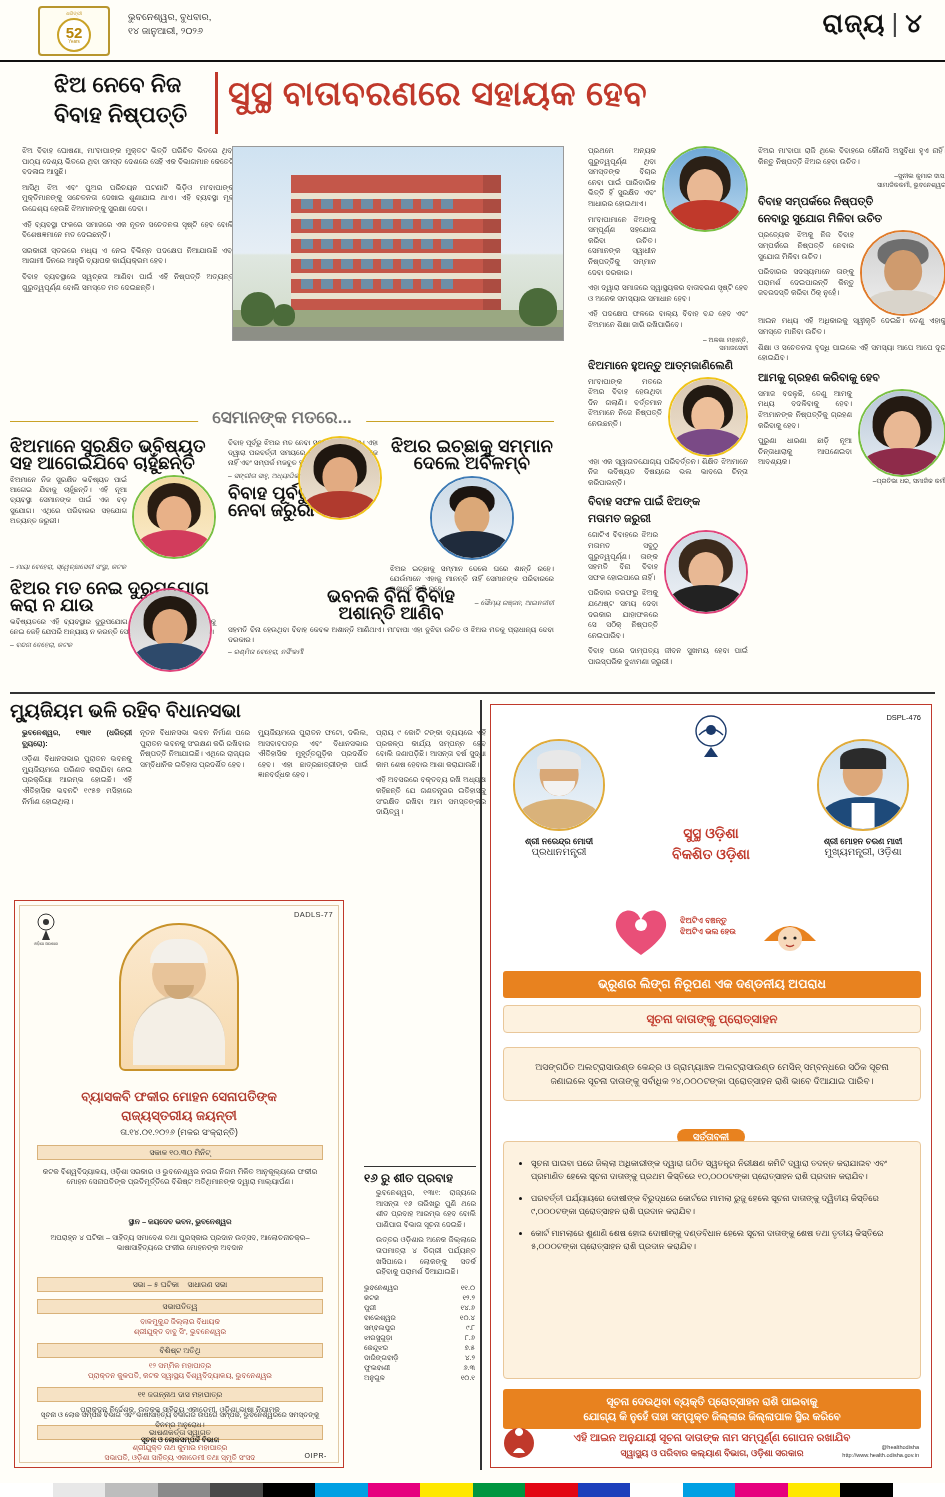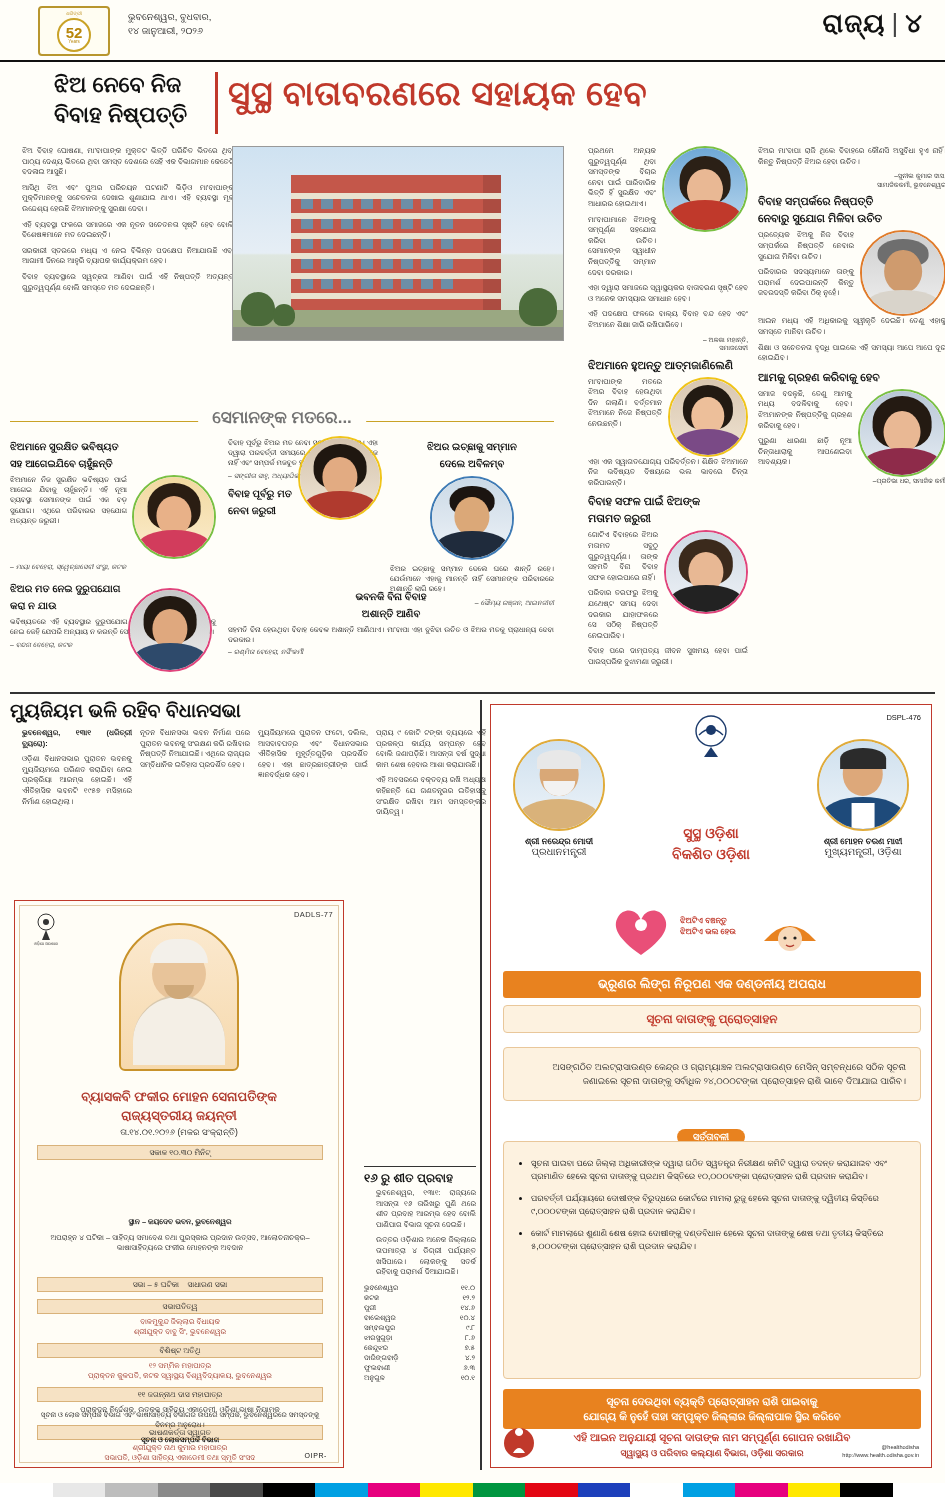--- a/index.html
+++ b/index.html
@@ -76,21 +76,21 @@
 
   
   .opin-title-wrap { position:absolute; left:10px; top:408px; width:544px; height:26px; }
   .opin-rule { position:absolute; top:13px; left:0; width:544px; height:1px; background:#c9a227; }
   .opin-title {
     position:absolute; left:50%; top:0; transform:translateX(-50%);
     background:#fffef9; padding:0 14px; font-size:17px; font-weight:bold; color:#737373;
   }
 
   .opinsec { position:absolute; left:10px; top:438px; width:925px; height:248px; }
-  .osub { font-size:10px; font-weight:bold; line-height:17px; color:#111; }
+  .osub { font-size:18px; font-weight:bold; line-height:17px; color:#111; }
   .obody { font-size:7.2px; line-height:10.2px; text-align:justify; }
   .osign { font-size:6.8px; line-height:9.4px; font-style:italic; color:#333; }
 
   
   .lowsec { position:absolute; left:10px; top:700px; width:925px; height:775px; }
   .vrule { position:absolute; background:#333; }
 
   .vidhan-title { position:absolute; left:0; top:0; width:460px; font-size:19px; font-weight:bold; color:#111; }
 
   
@@ -493,20 +493,21 @@
         <div style="position:absolute;left:50%;top:60px;transform:translateX(-50%);width:30px;height:14px;background:#cfa97a;border-radius:0 0 14px 14px;"></div>
       </div>
 
       <div class="ad-h1">
         <span>ବ୍ୟାସକବି ଫକୀର ମୋହନ ସେନାପତିଙ୍କ</span><br>
         <span>ରାଜ୍ୟସ୍ତରୀୟ ଜୟନ୍ତୀ</span>
       </div>
       <div class="ad-date">ତା.୧୪.୦୧.୨୦୨୬ (ମକର ସଂକ୍ରାନ୍ତି)</div>
 
       <div class="ad-bar" style="top:244px;">ସକାଳ ୧୦.୩୦ ମିନିଟ୍</div>
+      <div class="ad-line" style="top:266px;">କଟକ ବିଶ୍ୱବିଦ୍ୟାଳୟ, ଓଡ଼ିଶା ସରକାର ଓ ଭୁବନେଶ୍ୱର ନଗର ନିଗମ ମିଳିତ ଆନୁକୂଲ୍ୟରେ ଫକୀର ମୋହନ ସେନାପତିଙ୍କ ପ୍ରତିମୂର୍ତ୍ତିରେ ବିଶିଷ୍ଟ ଅତିଥିମାନଙ୍କ ଦ୍ୱାରା ମାଲ୍ୟାର୍ପଣ।</div>
       <div class="ad-line" style="top:316px;font-weight:bold;">ସ୍ଥାନ – ଜୟଦେବ ଭବନ, ଭୁବନେଶ୍ୱର</div>
       <div class="ad-line" style="top:332px;">ଅପରାହ୍ନ ୪ ଘଟିକା – ସାହିତ୍ୟ ସମାବେଶ ତଥା ପୁରସ୍କାର ପ୍ରଦାନ ଉତ୍ସବ, ଆଲୋଚନାଚକ୍ର–ଭାଷାସାହିତ୍ୟରେ ଫକୀର ମୋହନଙ୍କ ଅବଦାନ</div>
 
       <div class="ad-bar" style="top:376px;">
         <span>ସଭା – ୫ ଘଟିକା</span>
         &nbsp;&nbsp;
         <span>ସାଧାରଣ ସଭା</span>
       </div>
       <div class="ad-bar" style="top:398px;">ସଭାପତିତ୍ୱ</div>
       <div class="ad-line ad-name" style="top:416px;white-space:pre-line;">ବାଳମୁକୁନ୍ଦ ଜିଲ୍ଲାର ବିଧାୟକ
@@ -580,21 +581,21 @@
           <circle cx="32" cy="34" r="12" fill="#f7d9bb"></circle>
           <circle cx="27" cy="33" r="1.6" fill="#222"></circle>
           <circle cx="37" cy="33" r="1.6" fill="#222"></circle>
           <path d="M28 40 q4 3 8 0" stroke="#b03a2e" stroke-width="1.4" fill="none"></path>
         </svg>
       </div>
 
       <div class="banner-orange" style="top:266px;font-size:12.5px;padding:6px 0;">ଭ୍ରୂଣର ଲିଙ୍ଗ ନିରୂପଣ ଏକ ଦଣ୍ଡନୀୟ ଅପରାଧ</div>
       <div class="banner-cream" style="top:300px;padding:6px 0;text-align:center;font-size:12px;font-weight:bold;color:#c0392b;">ସୂଚନା ଦାତାଙ୍କୁ ପ୍ରୋତ୍ସାହନ</div>
 
-      <div class="banner-cream" style="top:342px;padding:12px 14px;font-size:9px;line-height:14px;text-align:right;">ଅସଙ୍ଗଠିତ ଅଲଟ୍ରାସାଉଣ୍ଡ କେନ୍ଦ୍ର ଓ ଗ୍ରାମ୍ୟାଞ୍ଚଳ ଅଲଟ୍ରାସାଉଣ୍ଡ ମେସିନ୍ ସମ୍ବନ୍ଧରେ ସଠିକ ସୂଚନା ଜଣାଇଲେ ସୂଚନା ଦାତାଙ୍କୁ ସର୍ବାଧିକ ୨୪,୦୦୦ଟଙ୍କା ପ୍ରୋତ୍ସାହନ ରାଶି ଭାବେ ଦିଆଯାଇ ପାରିବ।</div>
+      <div class="banner-cream" style="top:342px;padding:12px 14px;font-size:9px;line-height:14px;text-align:center;">ଅସଙ୍ଗଠିତ ଅଲଟ୍ରାସାଉଣ୍ଡ କେନ୍ଦ୍ର ଓ ଗ୍ରାମ୍ୟାଞ୍ଚଳ ଅଲଟ୍ରାସାଉଣ୍ଡ ମେସିନ୍ ସମ୍ବନ୍ଧରେ ସଠିକ ସୂଚନା ଜଣାଇଲେ ସୂଚନା ଦାତାଙ୍କୁ ସର୍ବାଧିକ ୨୪,୦୦୦ଟଙ୍କା ପ୍ରୋତ୍ସାହନ ରାଶି ଭାବେ ଦିଆଯାଇ ପାରିବ।</div>
 
       <div class="sankalp" style="top:424px;">ସର୍ତ୍ତାବଳୀ</div>
       <div class="banner-cream" style="top:436px;height:238px;"></div>
       <ul class="bullets" style="top:452px;margin:0;padding-left:14px;">
         <li>ସୂଚନା ପାଇବା ପରେ ଜିଲ୍ଲା ଅଧିକାରୀଙ୍କ ଦ୍ୱାରା ଗଠିତ ସ୍ୱତନ୍ତ୍ର ନିରୀକ୍ଷଣ କମିଟି ଦ୍ୱାରା ତଦନ୍ତ କରାଯାଇବ ଏବଂ ପ୍ରମାଣିତ ହେଲେ ସୂଚନା ଦାତାଙ୍କୁ ପ୍ରଥମ କିସ୍ତିରେ ୧୦,୦୦୦ଟଙ୍କା ପ୍ରୋତ୍ସାହନ ରାଶି ପ୍ରଦାନ କରାଯିବ।</li>
         <li>ପରବର୍ତ୍ତୀ ପର୍ଯ୍ୟାୟରେ ଦୋଷୀଙ୍କ ବିରୁଦ୍ଧରେ କୋର୍ଟରେ ମାମଲା ରୁଜୁ ହେଲେ ସୂଚନା ଦାତାଙ୍କୁ ଦ୍ୱିତୀୟ କିସ୍ତିରେ ୯,୦୦୦ଟଙ୍କା ପ୍ରୋତ୍ସାହନ ରାଶି ପ୍ରଦାନ କରାଯିବ।</li>
         <li>କୋର୍ଟ ମାମଲାରେ ଶୁଣାଣି ଶେଷ ହୋଇ ଦୋଷୀଙ୍କୁ ଦଣ୍ଡବିଧାନ ହେଲେ ସୂଚନା ଦାତାଙ୍କୁ ଶେଷ ତଥା ତୃତୀୟ କିସ୍ତିରେ ୫,୦୦୦ଟଙ୍କା ପ୍ରୋତ୍ସାହନ ରାଶି ପ୍ରଦାନ କରାଯିବ।</li>
       </ul>
 
       <div class="banner-orange" style="top:684px;font-size:10.5px;padding:5px 0;line-height:15px;">

